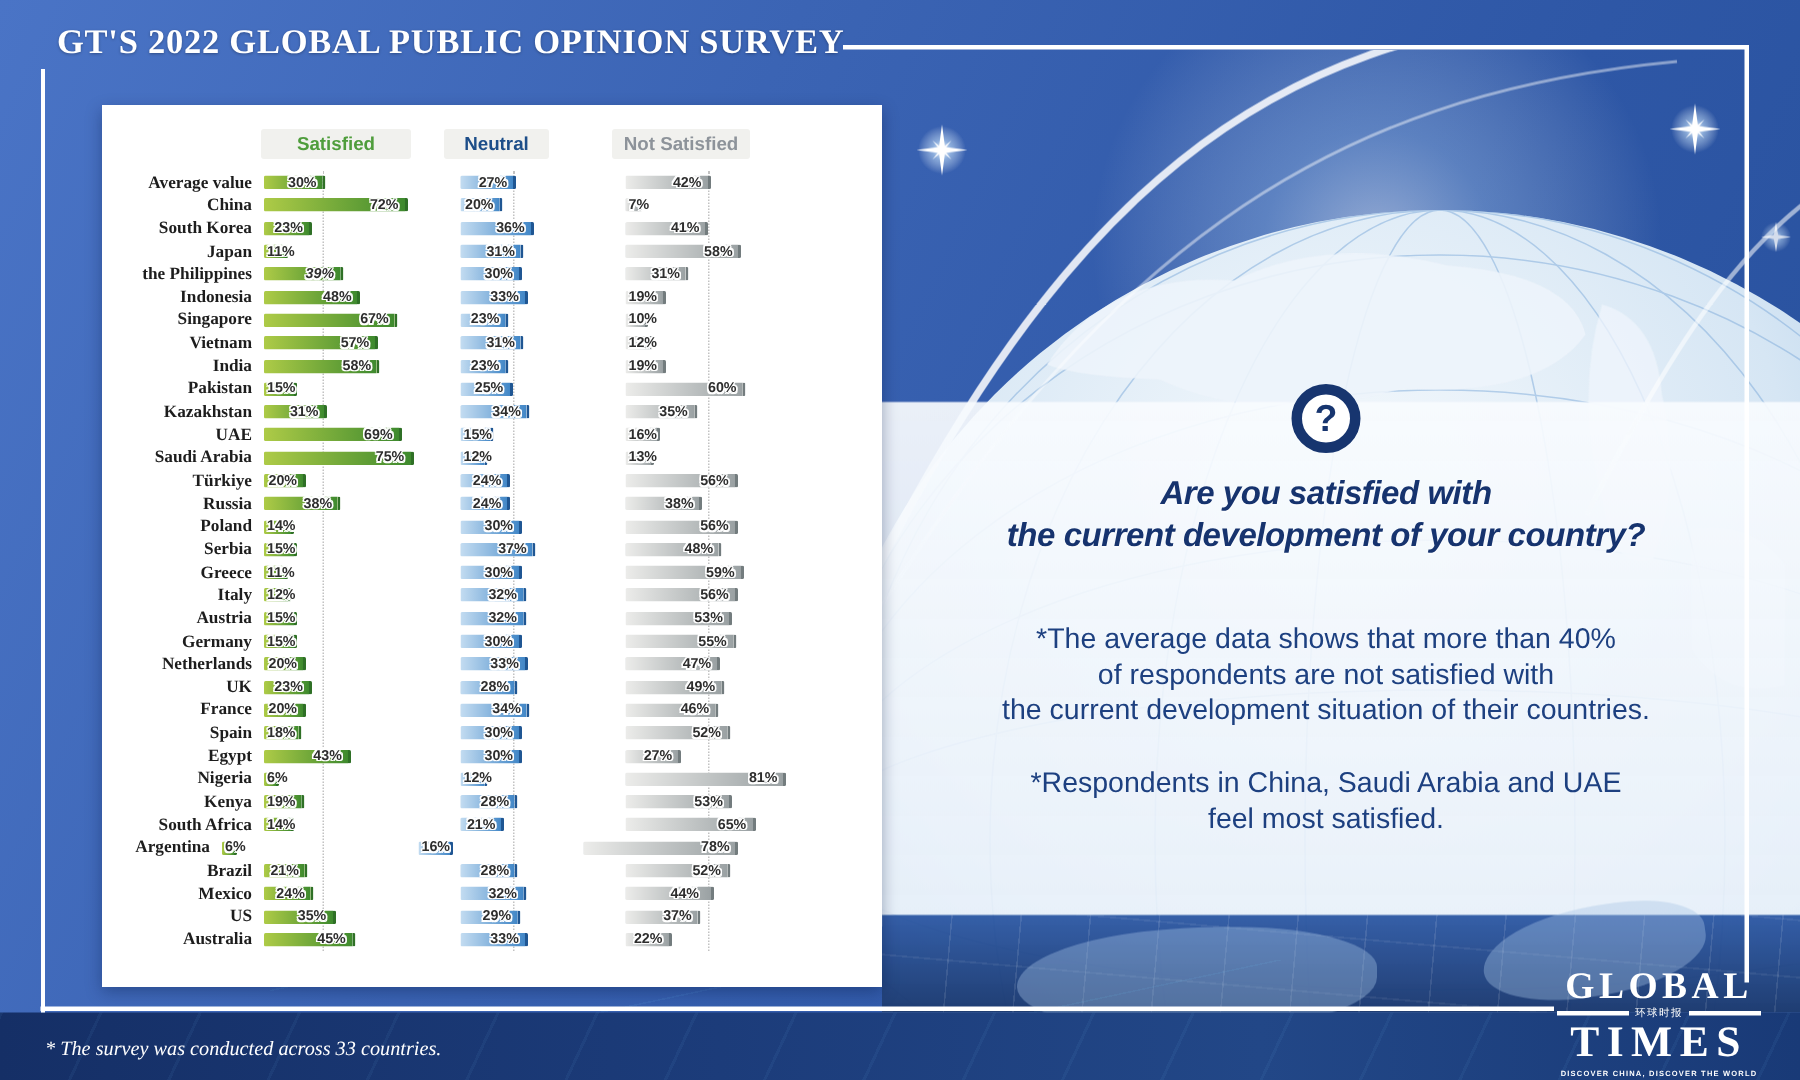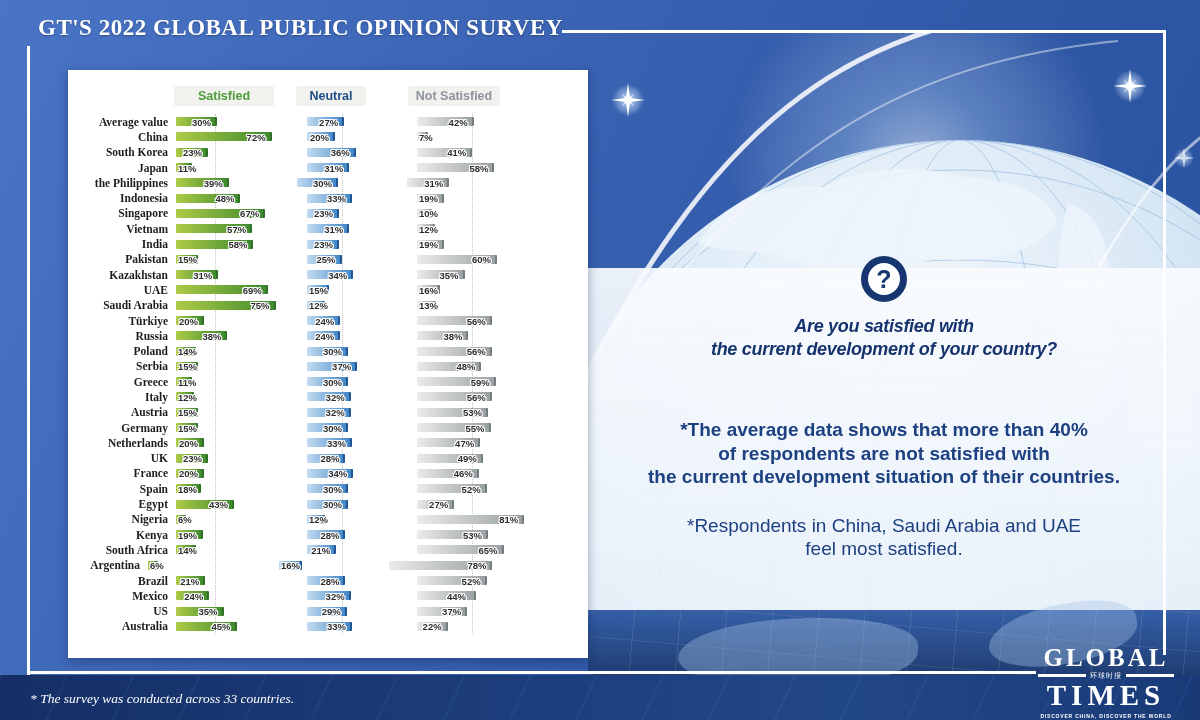--- a/index.html
+++ b/index.html
@@ -54,24 +54,24 @@
   .bar{height:9px;border-radius:1px;}
   .val{position:absolute;top:50%;transform:translateY(-50%);
     font-weight:700;font-size:9.5px;color:#2d2d2d;white-space:nowrap;
     text-shadow:-1px 0 0 #fff,1px 0 0 #fff,0 -1px 0 #fff,0 1px 0 #fff,
       -1px -1px 0 #fff,1px 1px 0 #fff,-1px 1px 0 #fff,1px -1px 0 #fff;}
   
   .right-content{position:absolute;left:596px;top:256px;width:576px;text-align:center;z-index:6;}
   .q-icon{width:46px;height:46px;margin:0 auto;border-radius:50%;background:#fff;
     border:7px solid #17356f;box-sizing:border-box;display:flex;align-items:center;justify-content:center;
     font-weight:900;font-size:25px;color:#17356f;line-height:1;}
-  .q-title{margin-top:13px;font-style:italic;font-weight:800;font-size:18px;color:#16336e;
+  .q-title{margin-top:13px;font-style:italic;font-weight:800;font-size:22px;color:#16336e;
     line-height:1.28;letter-spacing:-.3px;text-shadow:0 1px 1px rgba(255,255,255,.6);}
   .note{margin:0;font-size:19px;color:#1d4080;line-height:1.24;white-space:pre-line;}
-  .note-1{margin-top:57px;font-weight:bold;}
+  .note-1{margin-top:44px;}
   .note-2{margin-top:25px;}
   
   .logo{position:absolute;left:1036px;top:645px;width:140px;text-align:center;color:#fff;z-index:8;}
   .logo-global{font-family:"Liberation Serif",serif;font-weight:700;font-size:25px;letter-spacing:3px;line-height:1;}
   .logo-div{display:flex;align-items:center;gap:4px;margin:2px 2px;}
   .lline{flex:1;height:3px;background:#fff;}
   .lzh{font-size:7px;letter-spacing:1px;line-height:1;}
   .logo-times{font-family:"Liberation Serif",serif;font-weight:700;font-size:29px;letter-spacing:5px;line-height:1;}
   .logo-tag{margin-top:3px;font-weight:700;font-size:5px;letter-spacing:.8px;white-space:nowrap;}
 </style>
@@ -216,21 +216,21 @@
             <div class="bar" style="width: 40.3px; background: linear-gradient(to right, rgb(195, 220, 241), rgb(66, 135, 199)); border-right: 2px solid rgb(31, 86, 147);"></div>
             <span class="val" style="left: 17.3px;">31%</span>
           </div>
           <div class="track" style="width: 171px;">
             <div class="bar" style="width: 75.4px; background: linear-gradient(to right, rgb(236, 236, 234), rgb(154, 161, 163)); border-right: 2px solid rgb(115, 124, 126);"></div>
             <span class="val" style="left: 52.4px;">58%</span>
           </div>
         </div>
         <div class="crow">
           <div class="cname">the Philippines</div>
-          <div class="track" style="width: 121px;">
+          <div class="track" style="width: 131px; font-style: italic;">
             <div class="bar" style="width: 50.7px; background: linear-gradient(to right, rgb(174, 203, 71), rgb(62, 138, 46)); border-right: 2px solid rgb(47, 112, 38);"></div>
             <span class="val" style="left: 27.7px;">39%</span>
           </div>
           <div class="track" style="width: 110px;">
             <div class="bar" style="width: 39px; background: linear-gradient(to right, rgb(195, 220, 241), rgb(66, 135, 199)); border-right: 2px solid rgb(31, 86, 147);"></div>
             <span class="val" style="left: 16px;">30%</span>
           </div>
           <div class="track" style="width: 171px;">
             <div class="bar" style="width: 40.3px; background: linear-gradient(to right, rgb(236, 236, 234), rgb(154, 161, 163)); border-right: 2px solid rgb(115, 124, 126);"></div>
             <span class="val" style="left: 17.3px;">31%</span>

